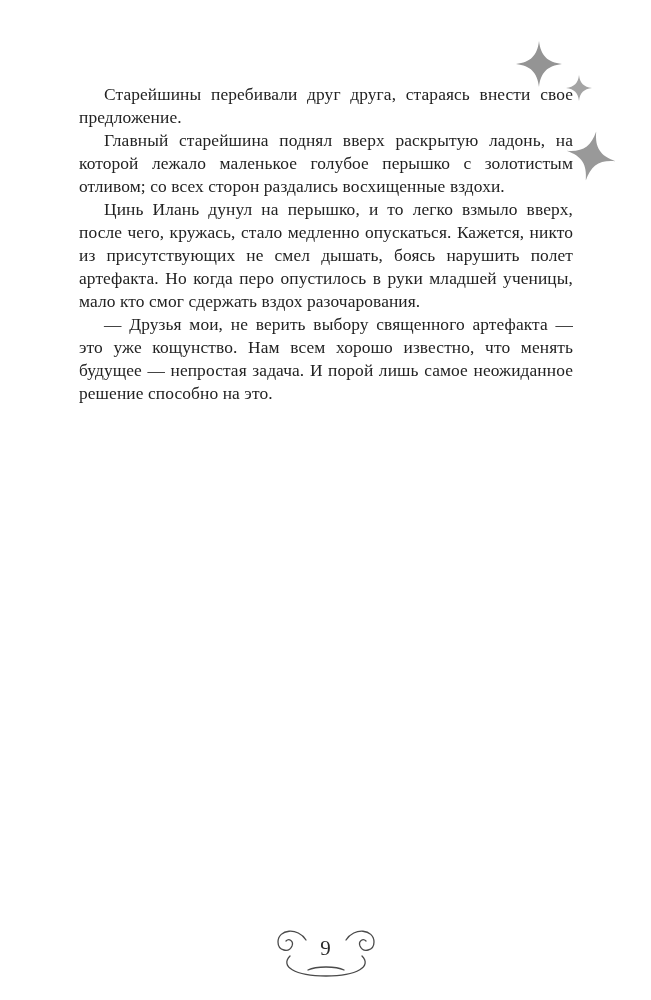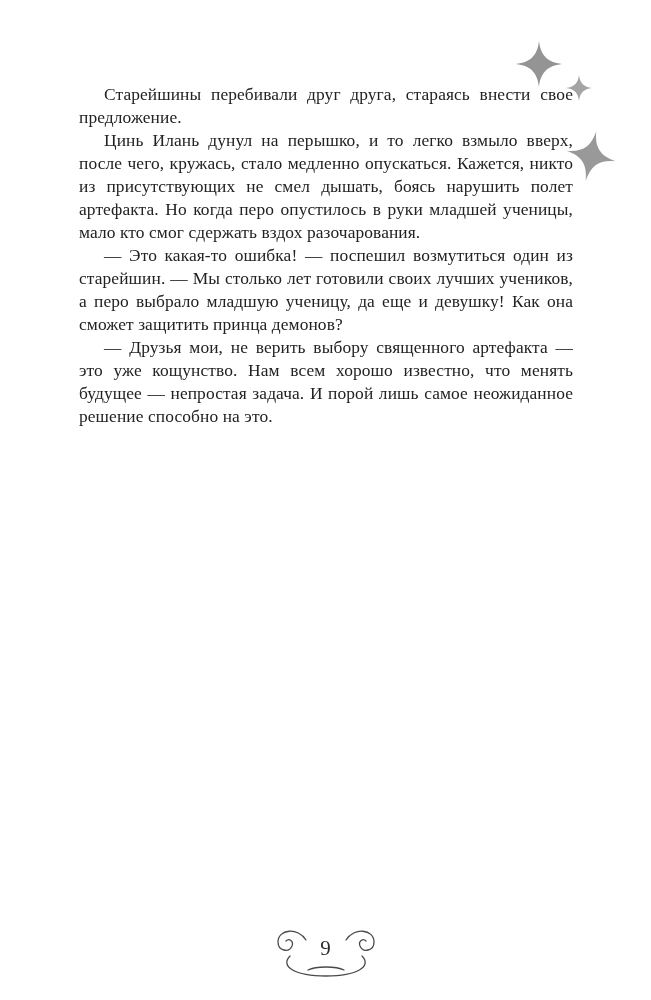--- a/index.html
+++ b/index.html
@@ -79,22 +79,22 @@
     </svg>
   </div>
   <div class="sparkle sparkle-3">
     <svg width="50" height="50" viewBox="0 0 100 100">
       <path d="M50 0 C54 32 68 46 100 50 C68 54 54 68 50 100 C46 68 32 54 0 50 C32 46 46 32 50 0 Z" fill="var(--sparkle-color)" opacity="0.95"></path>
     </svg>
   </div>
 
   <div class="text-block">
       <p>Старейшины перебивали друг друга, стараясь внести свое предложение.</p>
+      <p>Главный старейшина поднял вверх раскрытую ладонь, на которой лежало маленькое голубое перышко с золотистым отливом; со всех сторон раздались восхищенные вздохи.</p>
       <p>Цинь Илань дунул на перышко, и то легко взмыло вверх, после чего, кружась, стало медленно опускаться. Кажется, никто из присутствующих не смел дышать, боясь нарушить полет артефакта. Но когда перо опустилось в руки младшей ученицы, мало кто смог сдержать вздох разочарования.</p>
-      <p>— Это какая-то ошибка! — поспешил возмутиться один из старейшин. — Мы столько лет готовили своих лучших учеников, а перо выбрало младшую ученицу, да еще и девушку! Как она сможет защитить принца демонов?</p>
       <p>— Друзья мои, не верить выбору священного артефакта — это уже кощунство. Нам всем хорошо известно, что менять будущее — непростая задача. И порой лишь самое неожиданное решение способно на это.</p>
     </div>
 
   <div class="footer">
     <div class="cloud-wrap">
       <svg width="120" height="72" viewBox="0 0 120 72">
         <g fill="none" stroke="var(--ornament-color)" stroke-width="1.3" stroke-linecap="round">
 
           <path d="M40 26 C32 13 12 15 12 28 C12 37 23 39 26 32 C28 27 23 24 20 27"></path>
 

